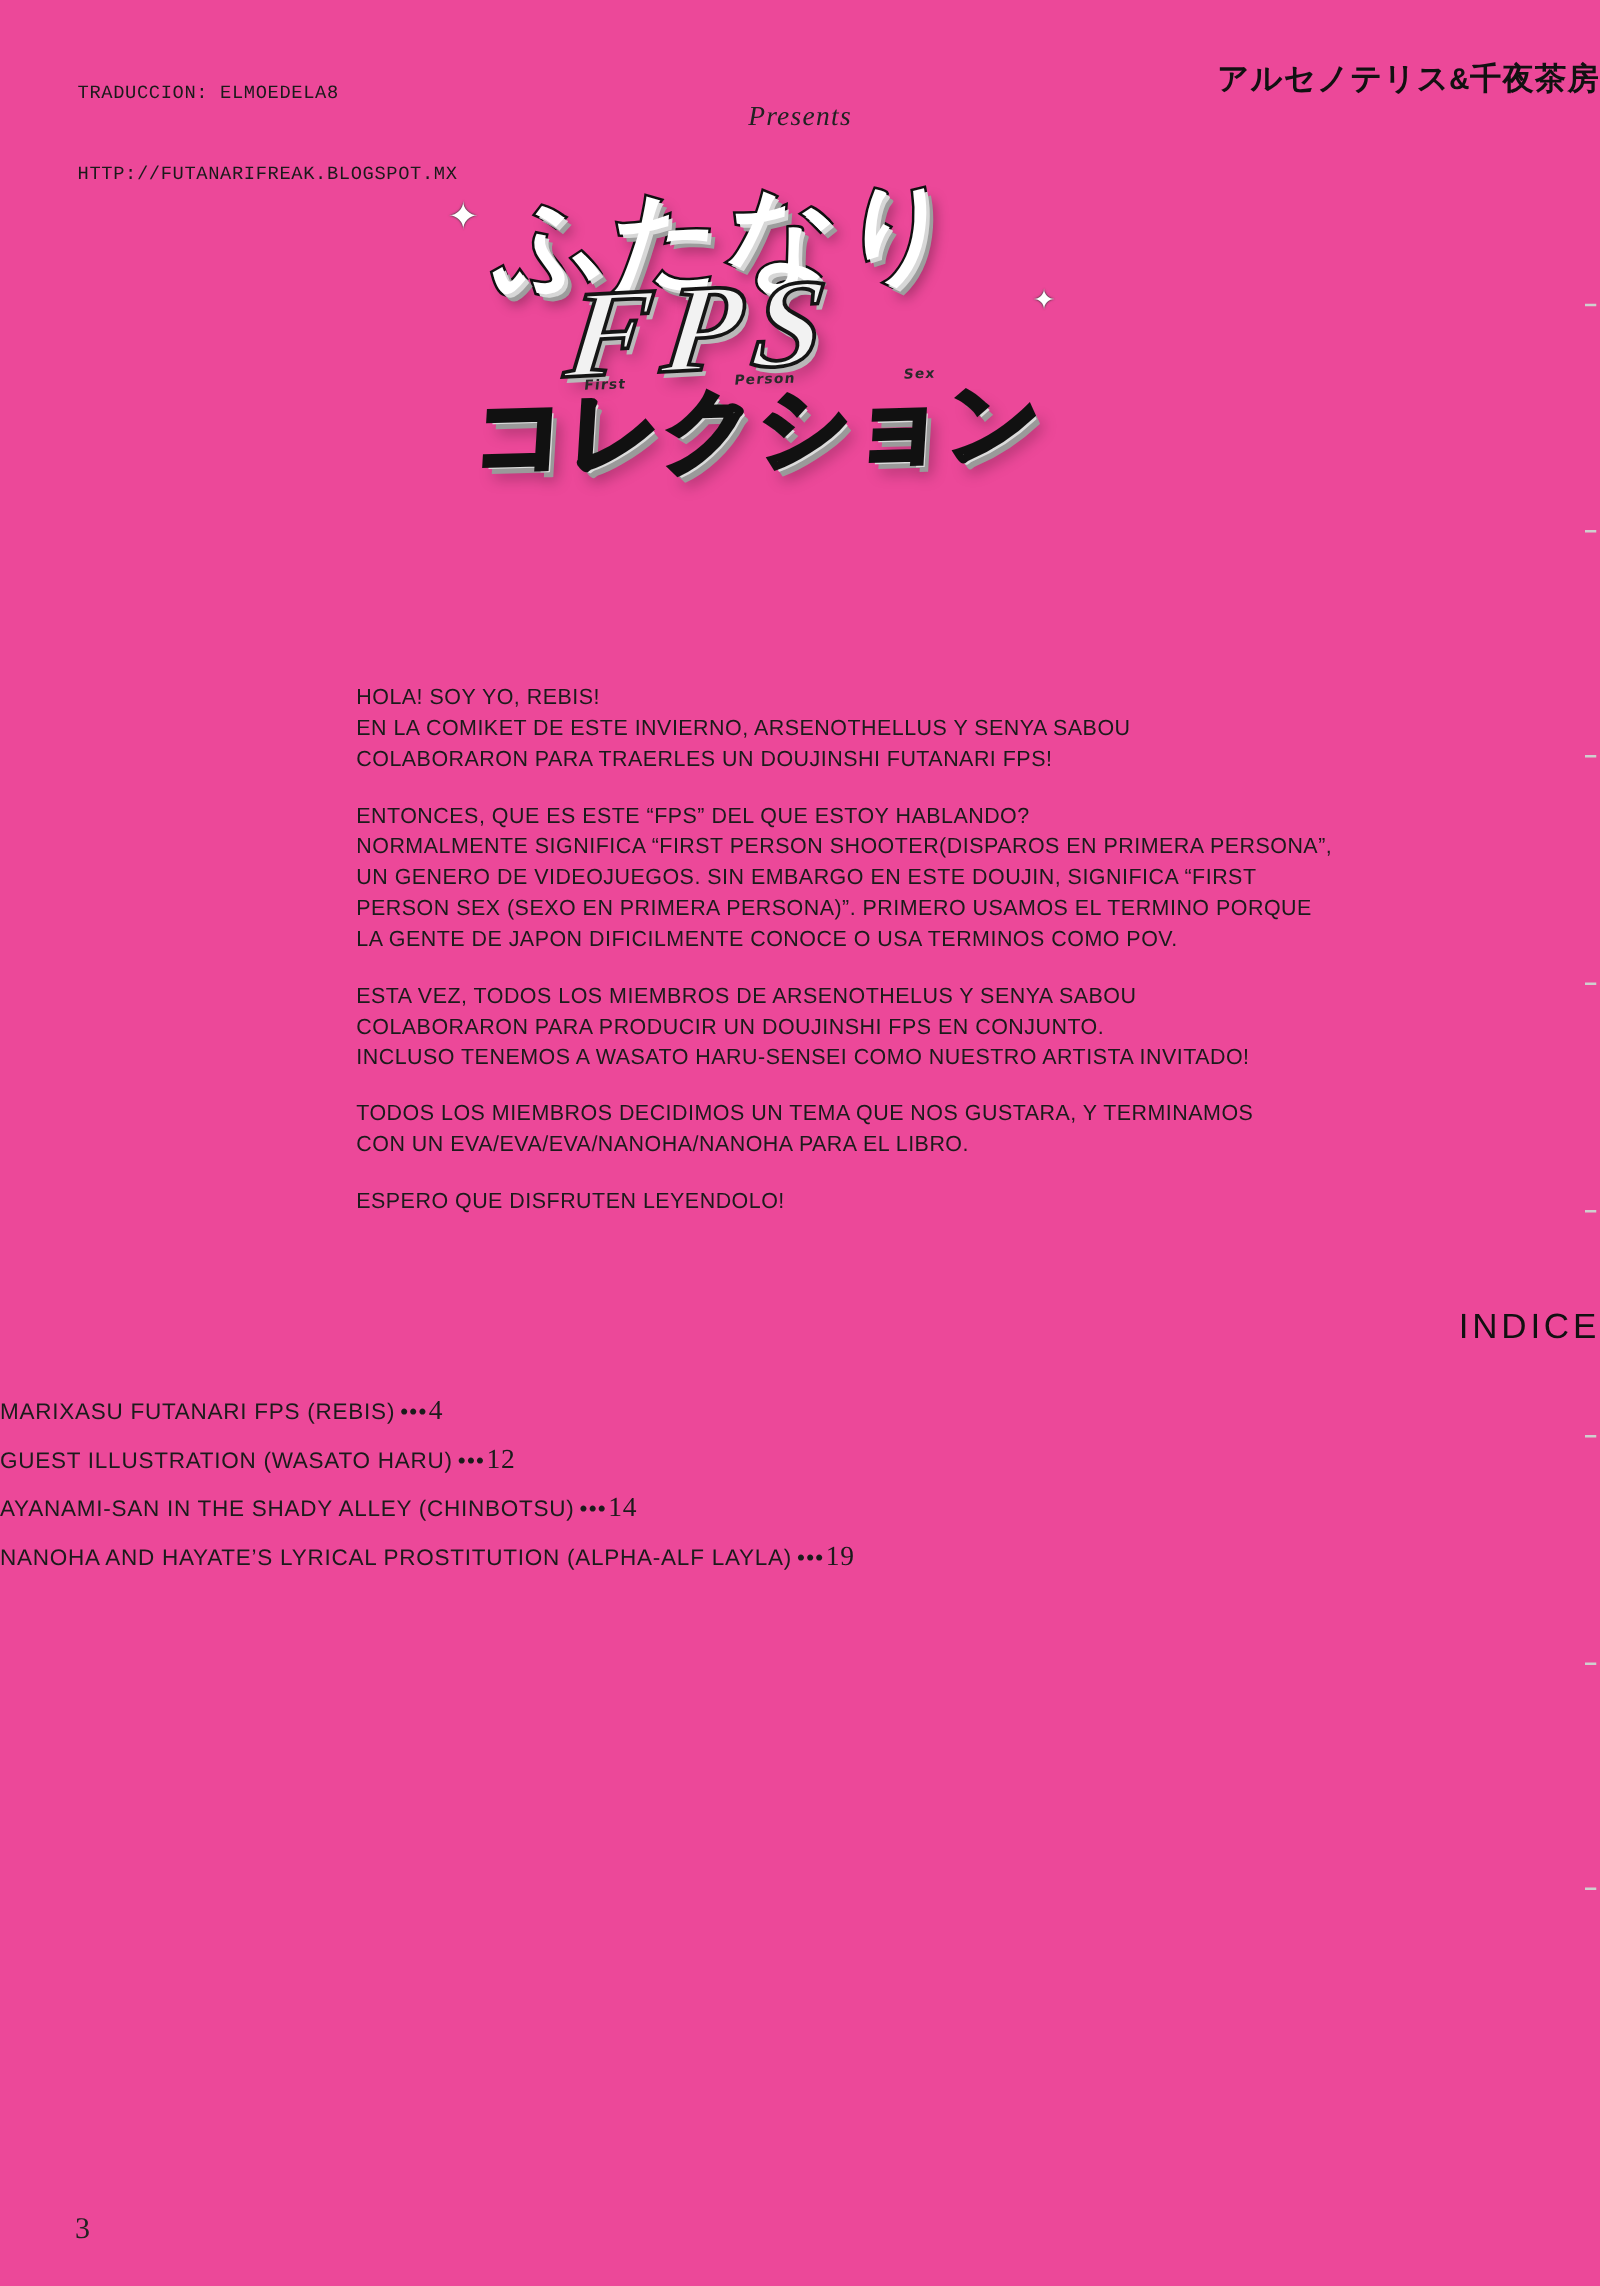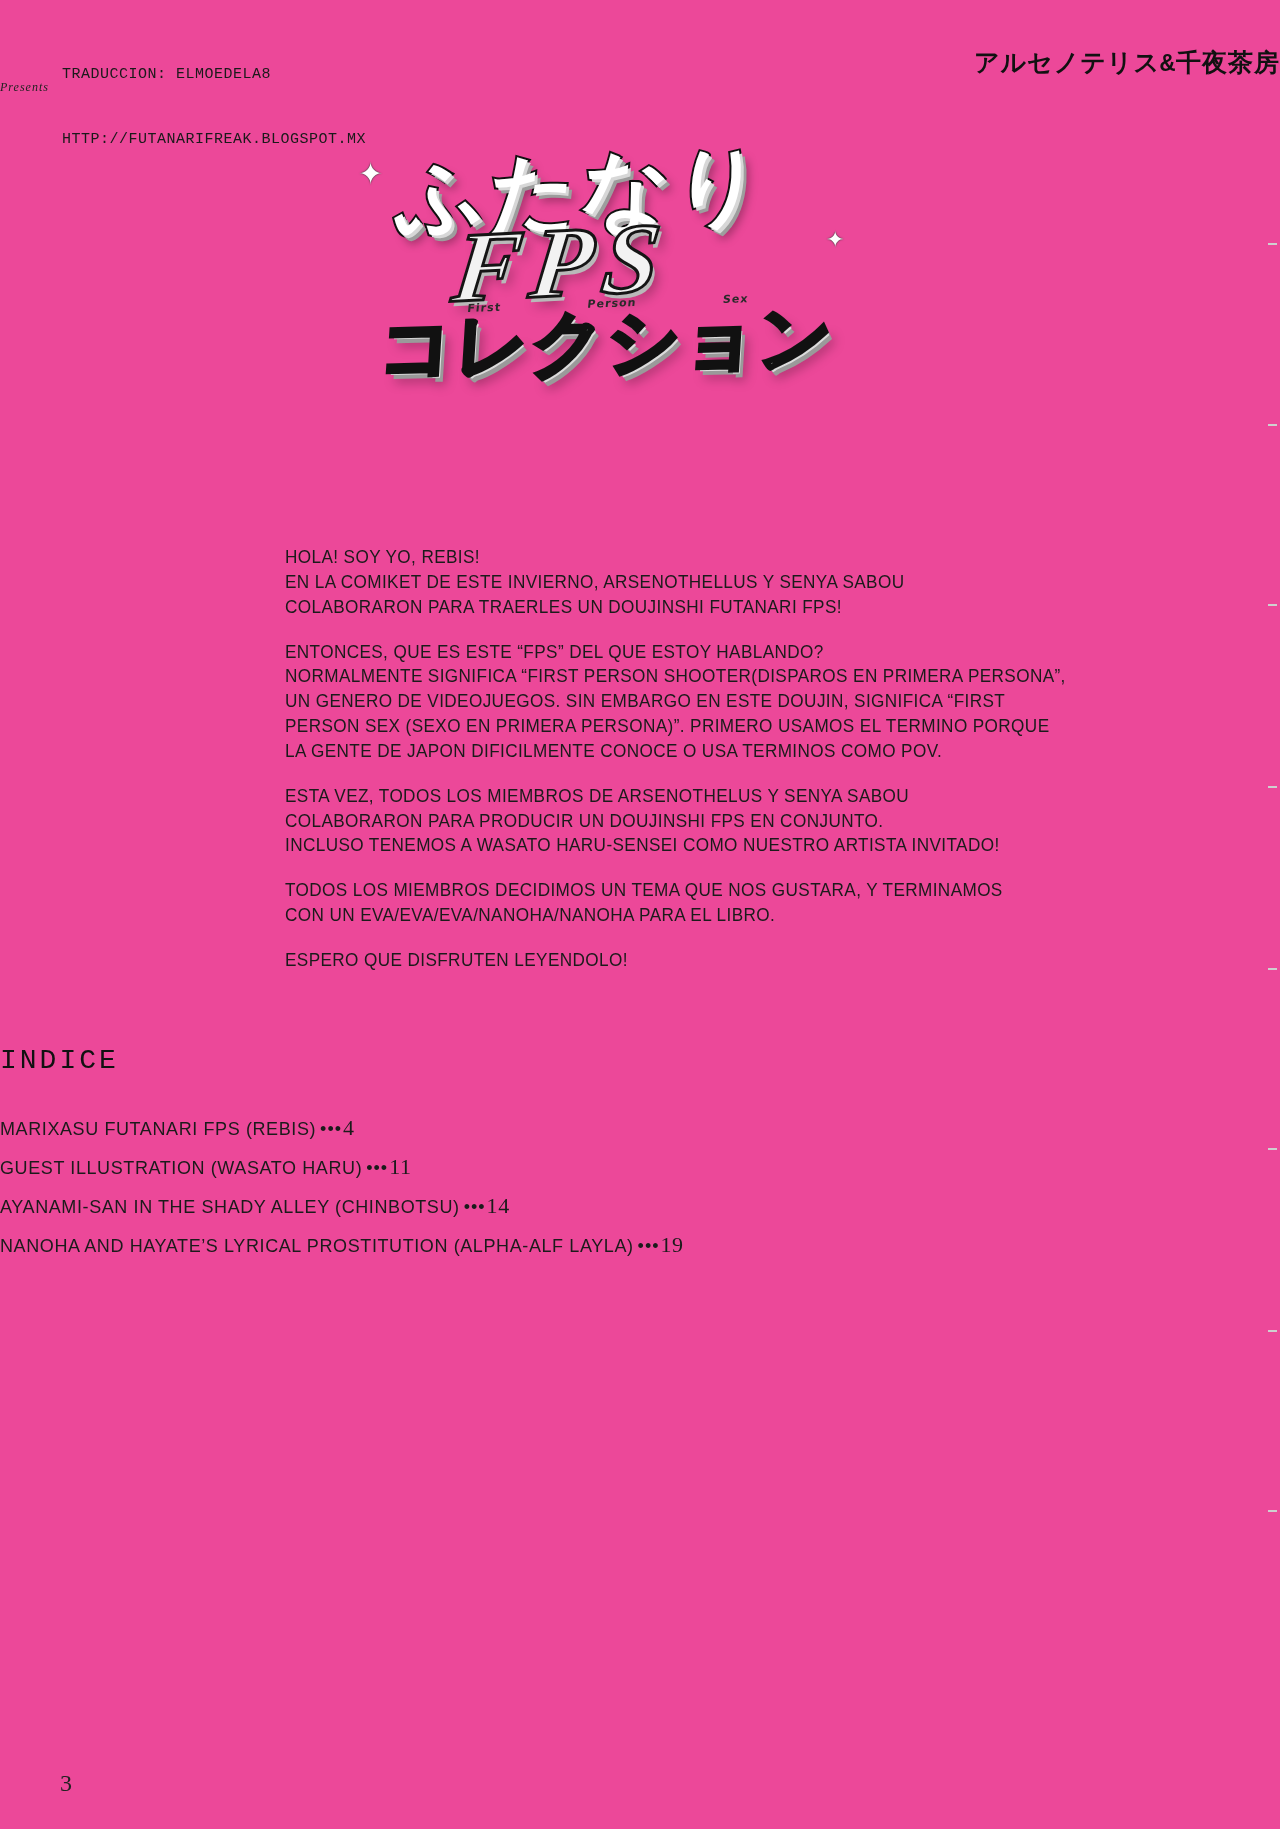--- a/index.html
+++ b/index.html
@@ -47,22 +47,23 @@
     font-size: 25px;
     font-weight: bold;
     letter-spacing: 1px;
     color: #111;
   }
   .presents {
     position: absolute;
     left: 0;
     right: 0;
     top: 80px;
+    text-align: center;
     font-family: "Liberation Serif", serif;
-    font-size: 12px;
+    font-size: 22px;
     font-style: italic;
     letter-spacing: 1px;
     color: #222;
   }
 
   
   .logo-wrap {
     position: absolute;
     left: 340px;
     top: 125px;
@@ -157,22 +158,22 @@
   }
   .body-text p:last-child { margin-bottom: 0; }
   .body-text .ln { display: block; white-space: nowrap; }
 
   
   .index-title {
     position: absolute;
     left: 0;
     right: 0;
     top: 1045px;
-    text-align: left;
-    font-family: Liberation Mono, monospace;
+    text-align: right;
+    font-family: Liberation Sans, sans-serif;
     font-size: 28px;
     letter-spacing: 3px;
     color: #111;
   }
   .index-list {
     position: absolute;
     left: 0;
     right: 0;
     top: 1115px;
   }
@@ -267,21 +268,21 @@
       <span class="ln">ESPERO QUE DISFRUTEN LEYENDOLO!</span>
     </p>
   </div>
 
   <div class="index-title">INDICE</div>
   <div class="index-list">
     <div class="index-row">
       <span>MARIXASU FUTANARI FPS (REBIS)</span><span class="dots">•••</span><span class="pg">4</span>
     </div>
     <div class="index-row">
-      <span>GUEST ILLUSTRATION (WASATO HARU)</span><span class="dots">•••</span><span class="pg">11</span>
+      <span>GUEST ILLUSTRATION (WASATO HARU)</span><span class="dots">•••</span><span class="pg">12</span>
     </div>
     <div class="index-row">
       <span>AYANAMI-SAN IN THE SHADY ALLEY (CHINBOTSU)</span><span class="dots">•••</span><span class="pg">14</span>
     </div>
     <div class="index-row">
       <span>NANOHA AND HAYATE’S LYRICAL PROSTITUTION (ALPHA-ALF LAYLA)</span><span class="dots">•••</span><span class="pg">19</span>
     </div>
   </div>
 
   <div class="page-number">3</div>

